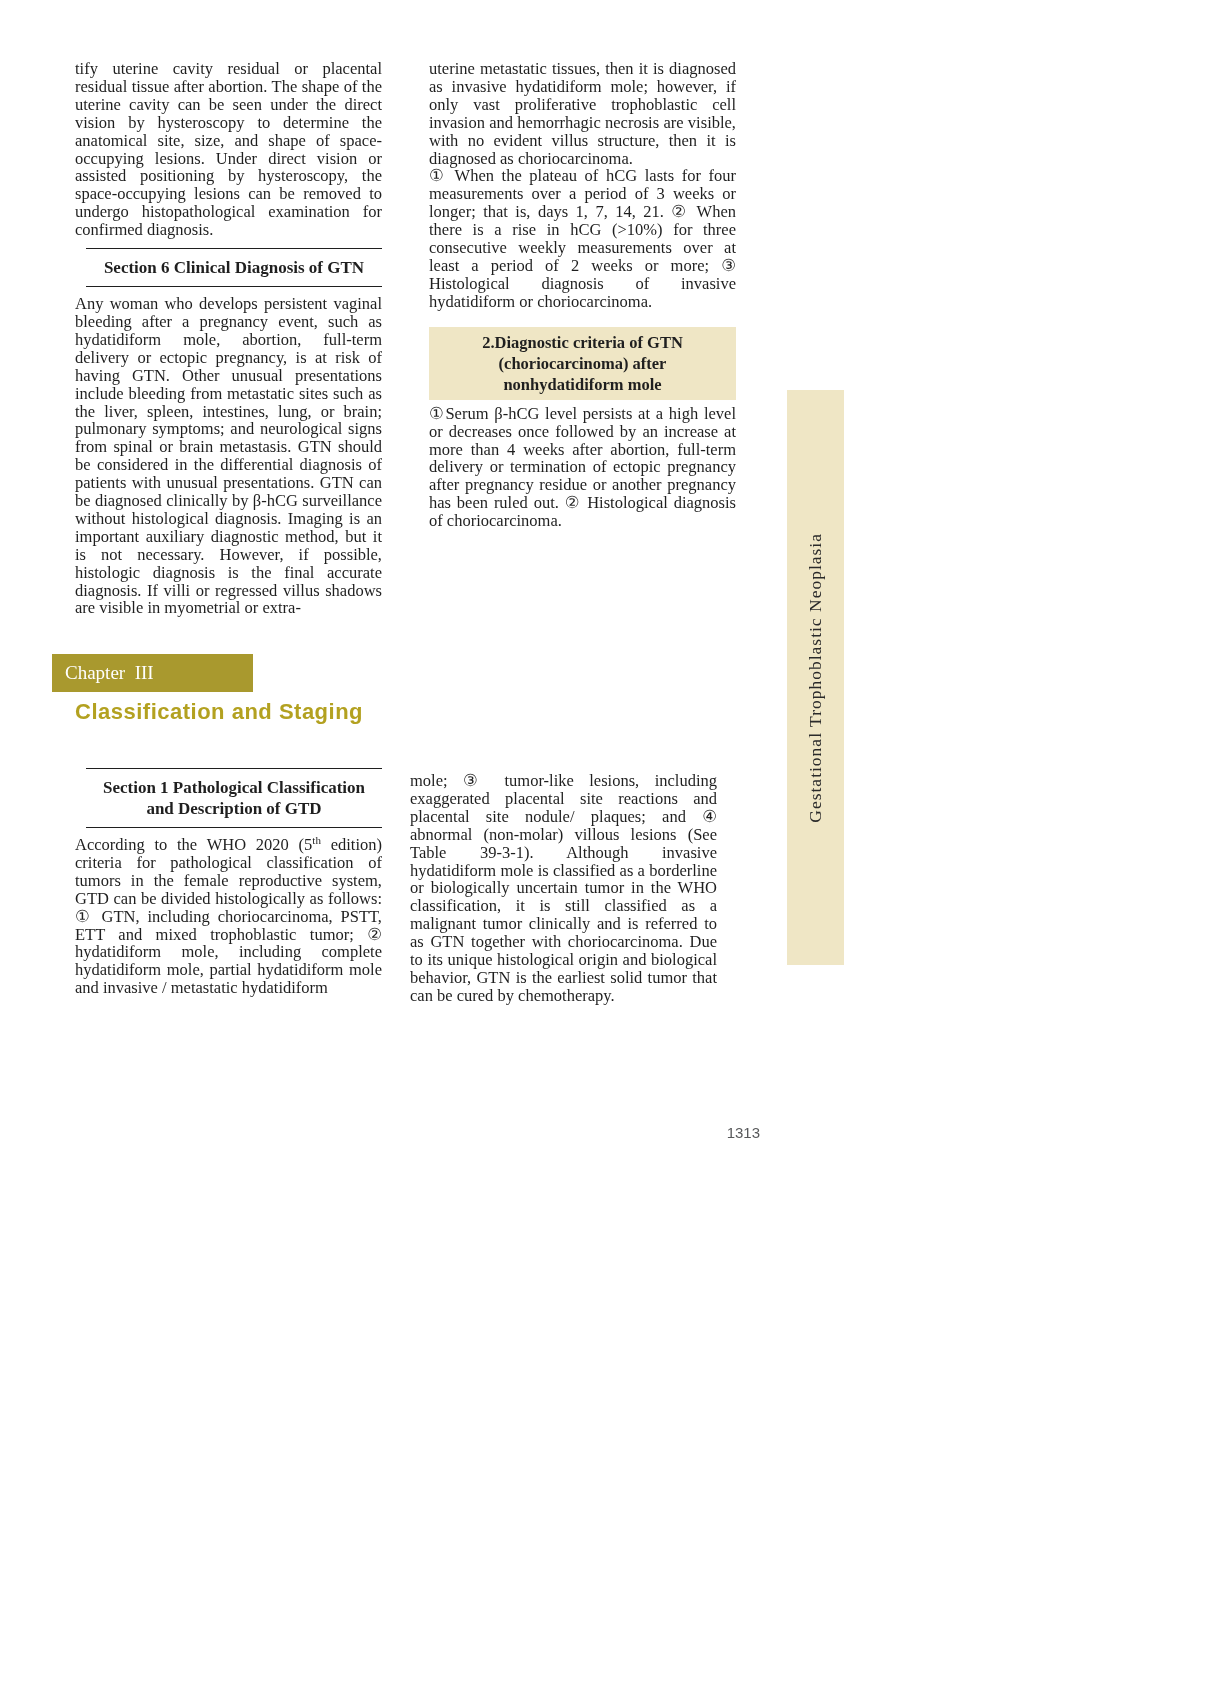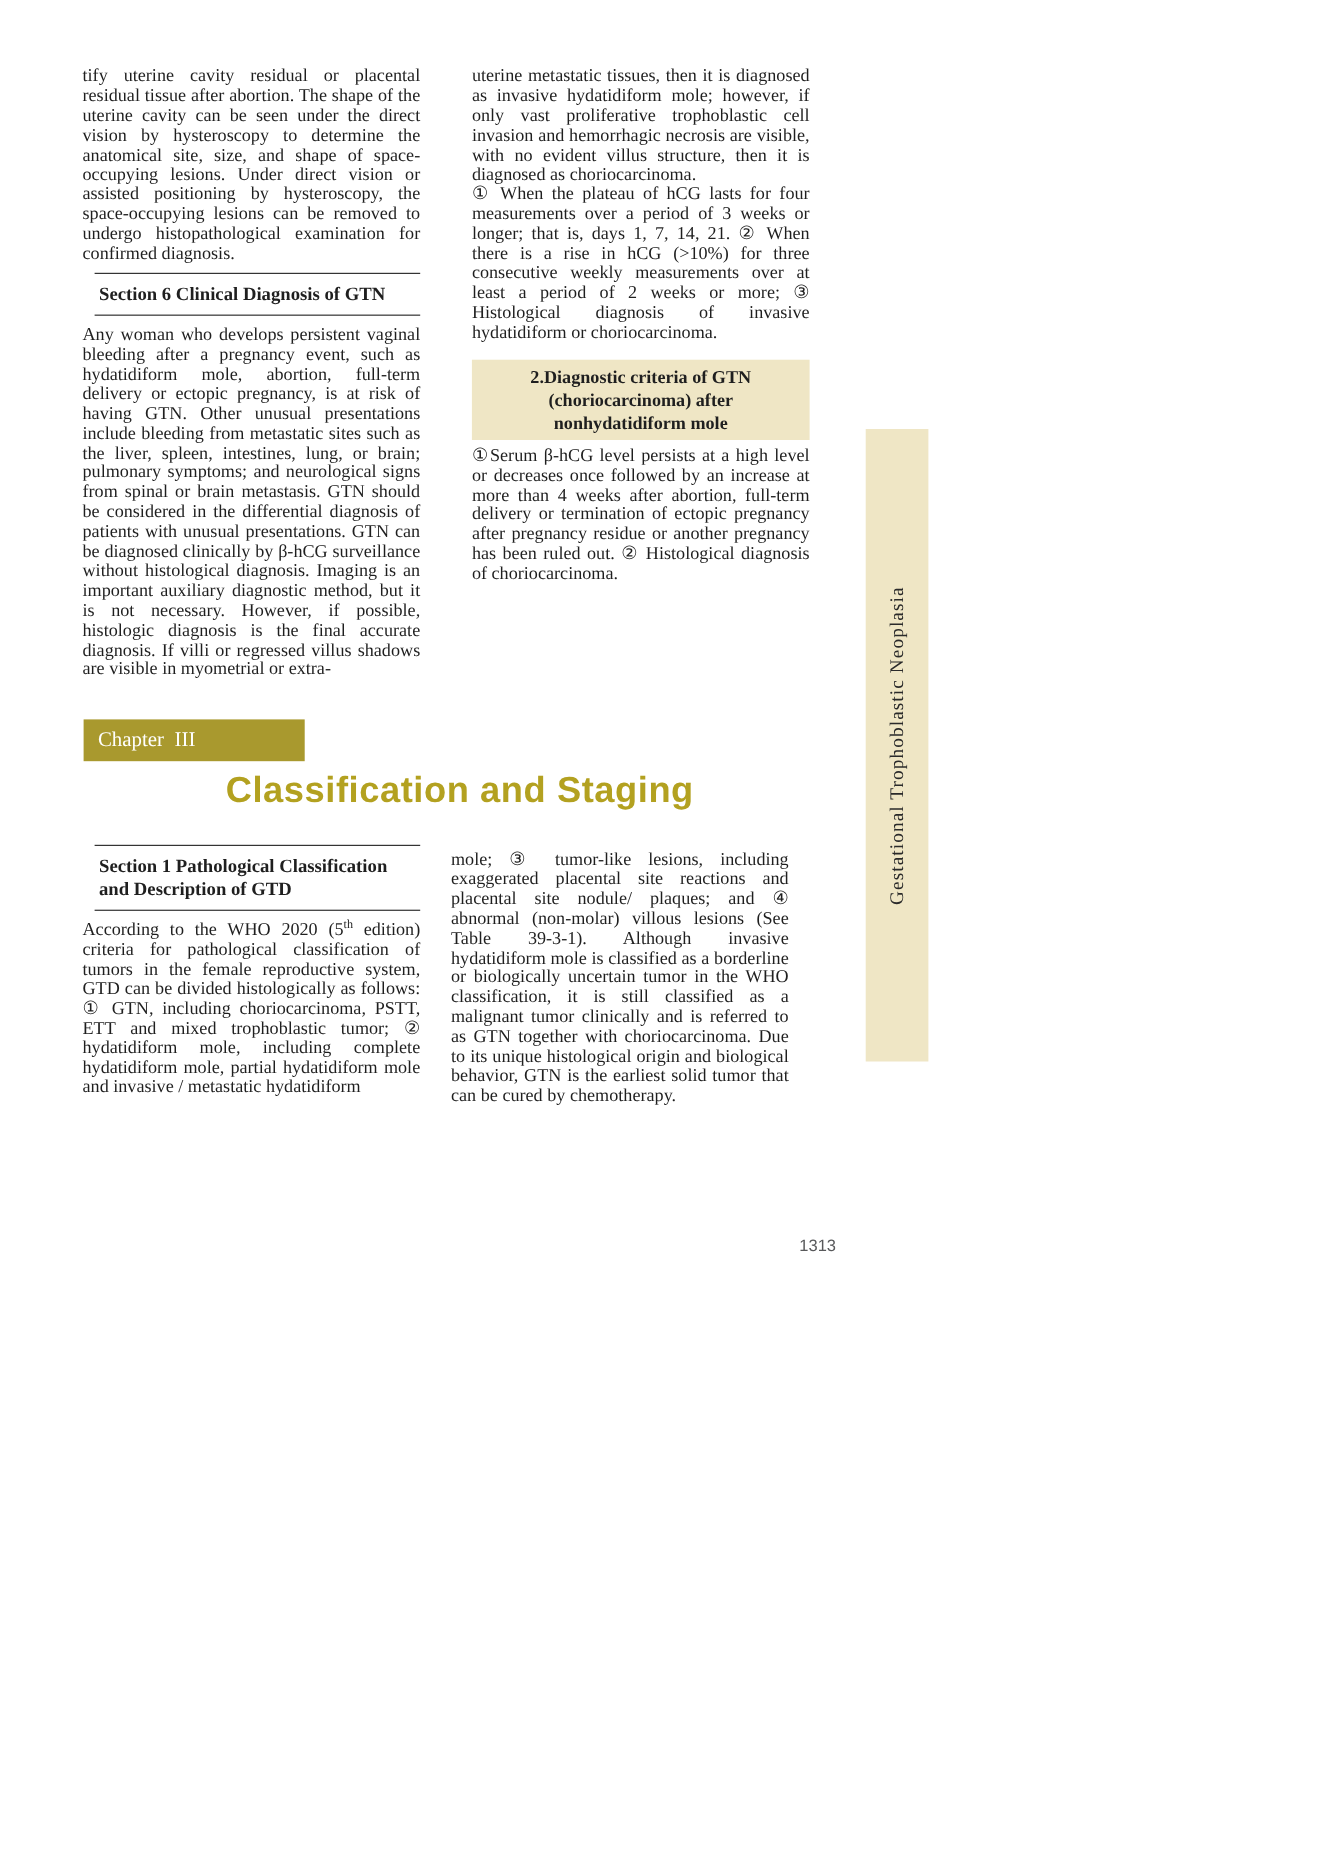--- a/index.html
+++ b/index.html
@@ -18,20 +18,21 @@
   }
   .col p {
     font-size: 16.5px;
     line-height: 17.9px;
     text-align: justify;
     color: #1f1f1f;
   }
   .section-heading {
     border-top: 1.6px solid #1f1f1f;
     border-bottom: 1.6px solid #1f1f1f;
+    text-align: center;
     font-weight: bold;
     font-size: 17px;
     line-height: 21px;
     padding: 8px 4px;
     margin: 9px 0 8px 11px;
   }
   .criteria-box {
     background: #efe6c5;
     text-align: center;
     font-weight: bold;
@@ -54,41 +55,40 @@
   .sidebar-tab .vtext {
     writing-mode: vertical-rl;
     transform: rotate(180deg);
     font-size: 17.5px;
     letter-spacing: 1px;
     color: #2a2a2a;
     white-space: nowrap;
   }
   .chapter-box {
     position: absolute;
-    left: 76px;
+    left: 52px;
     top: 654px;
     width: 201px;
     height: 38px;
     background: #a9992e;
     color: #ffffff;
     font-size: 19px;
     display: flex;
     align-items: center;
     padding-left: 13px;
     white-space: pre;
   }
   .chapter-title {
     position: absolute;
     left: 75px;
     top: 699px;
     width: 686px;
-    text-align: center;
     font-family: "Liberation Sans", sans-serif;
     font-weight: bold;
-    font-size: 33px;
+    font-size: 22px;
     color: #b3a120;
     letter-spacing: 0.5px;
   }
   .page-number {
     position: absolute;
     left: 620px;
     top: 1124px;
     width: 140px;
     text-align: right;
     font-family: "Liberation Sans", sans-serif;

